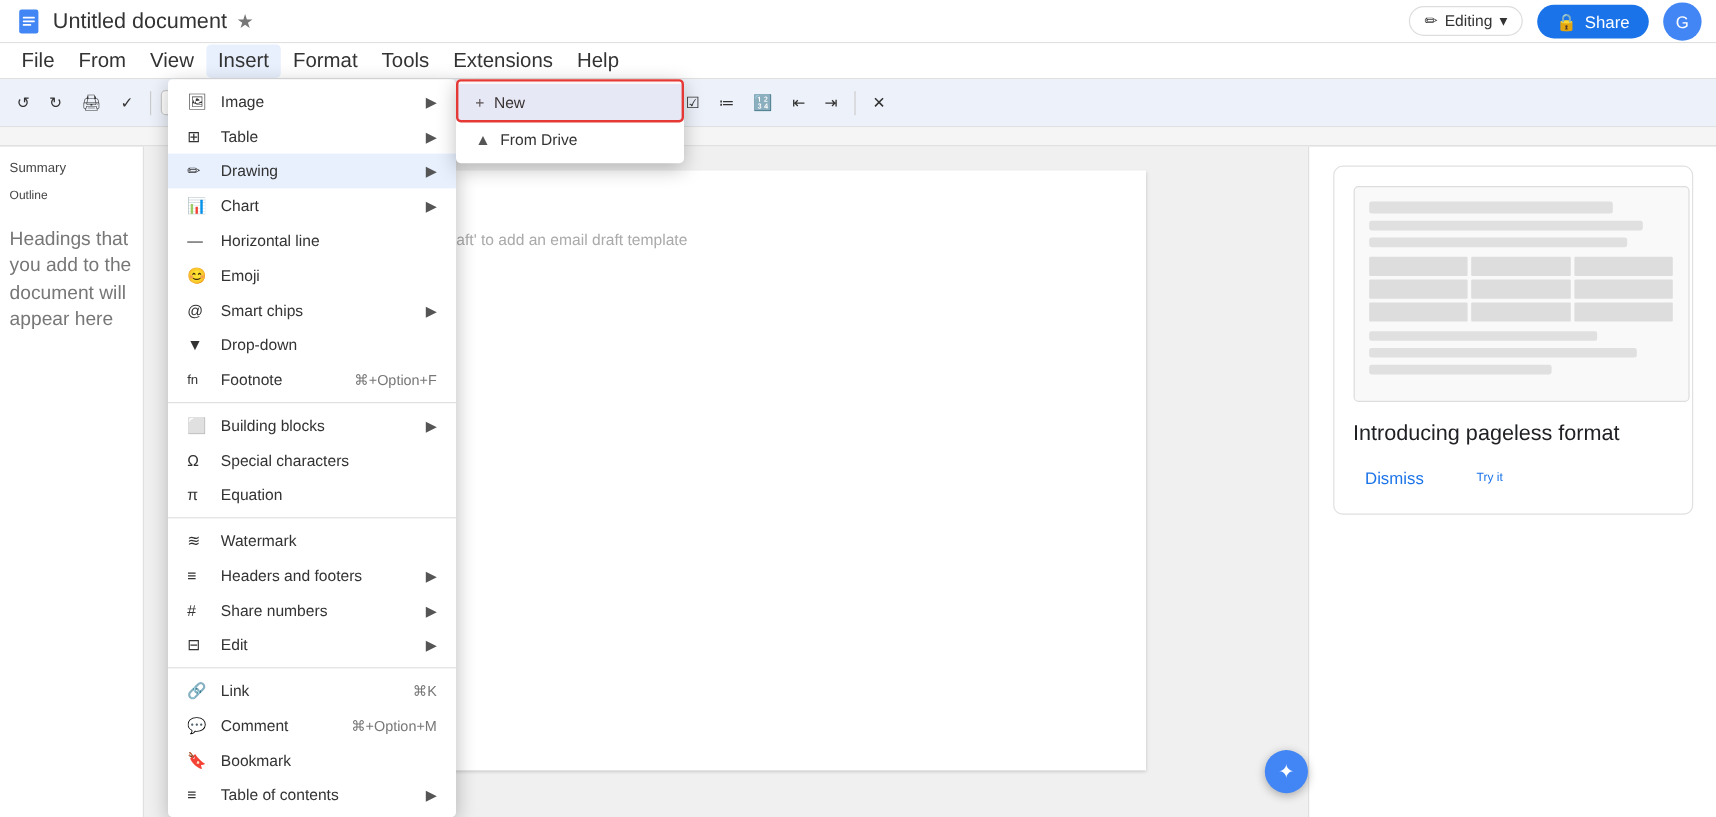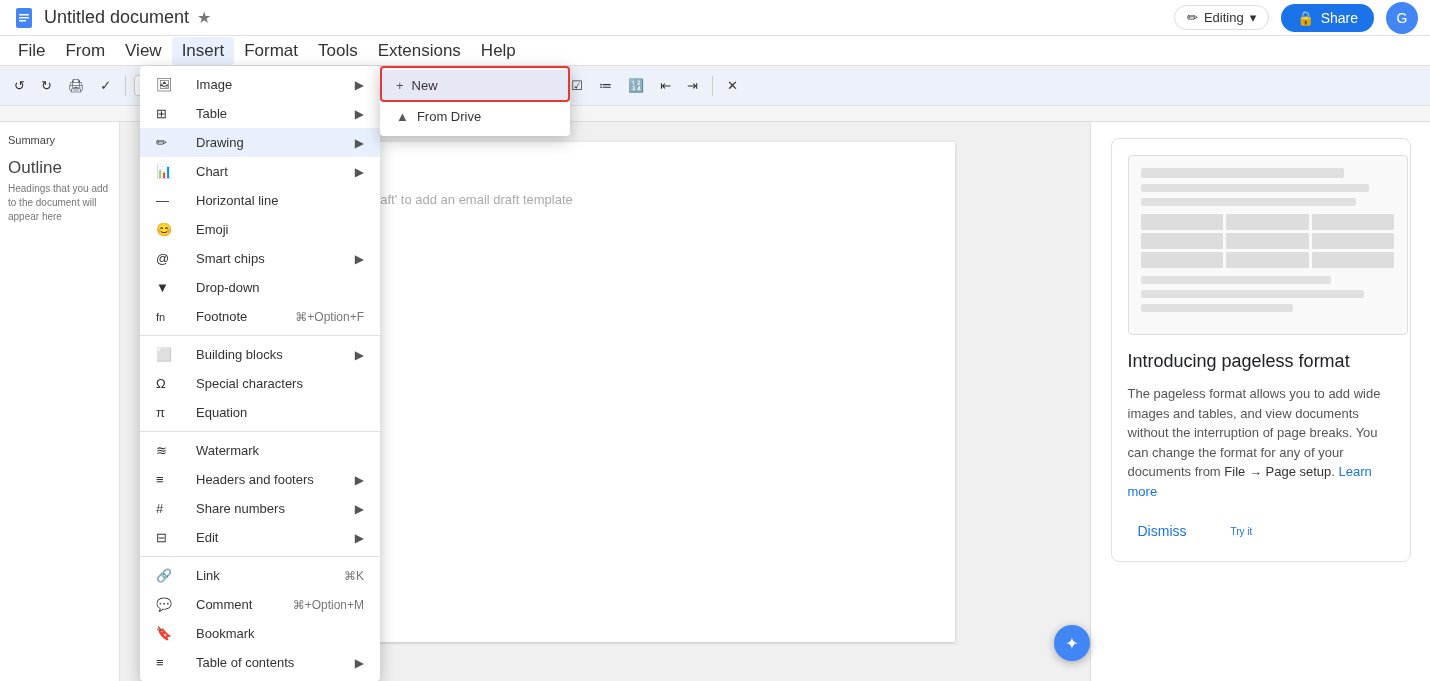--- a/index.html
+++ b/index.html
@@ -44,22 +44,22 @@
 
     
     .ruler { height: 16px; background: #f5f5f5; border-bottom: 1px solid #ddd; position: relative; }
 
     
     .main-area { display: flex; height: calc(681px - 36px - 30px - 40px - 16px); }
 
     
     .sidebar { width: 120px; background: #fff; border-right: 1px solid #e0e0e0; padding: 12px 8px; }
     .sidebar-title { font-size: 11px; color: #444; margin-bottom: 8px; font-weight: 500; }
-    .outline-title { font-size: 17px; color: #444; margin-top: 12px; margin-bottom: 4px; font-weight: 500; }
-    .outline-text { font-size: 10px; color: #777; line-height: 1.4; }
+    .outline-title { font-size: 10px; color: #444; margin-top: 12px; margin-bottom: 20px; font-weight: 500; }
+    .outline-text { font-size: 16px; color: #777; line-height: 1.4; }
 
     
     .doc-area { flex: 1; background: #f0f0f0; overflow: auto; position: relative; padding: 20px; }
     .doc-page { width: 700px; min-height: 500px; background: #fff; margin: 0 auto; box-shadow: 0 1px 3px rgba(0,0,0,0.2); padding: 40px; position: relative; }
     .doc-placeholder { color: #aaa; font-size: 13px; }
 
     
     .right-panel { width: 340px; background: #fff; border-left: 1px solid #e0e0e0; padding: 16px; display: flex; flex-direction: column; align-items: center; }
     .panel-thumbnail { width: 280px; height: 180px; border: 1px solid #ddd; border-radius: 4px; background: #f9f9f9; margin-bottom: 16px; overflow: hidden; position: relative; }
     .thumbnail-lines { padding: 12px; }
@@ -82,21 +82,21 @@
       position: absolute; top: 66px; left: 140px;
       background: #fff; border-radius: 4px; box-shadow: 0 4px 16px rgba(0,0,0,0.25);
       width: 240px; z-index: 200; padding: 4px 0; pointer-events: all;
     }
     .menu-row {
       display: flex; align-items: center; padding: 7px 16px;
       font-size: 13px; color: #333; cursor: pointer; position: relative;
     }
     .menu-row.active-row { background: #e8f0fe; }
     .menu-row-icon { width: 20px; margin-right: 8px; font-size: 13px; display: flex; align-items: center; }
-    .menu-row-label { flex: 1; margin-left: 12px; }
+    .menu-row-label { flex: 1; }
     .menu-row-shortcut { color: #777; font-size: 12px; margin-left: auto; }
     .menu-row-arrow { color: #555; margin-left: auto; font-size: 12px; }
     .menu-divider { height: 1px; background: #e0e0e0; margin: 4px 0; }
 
     
     .drawing-submenu {
       position: absolute; top: 66px; left: 380px;
       background: #fff; border-radius: 4px; box-shadow: 0 4px 16px rgba(0,0,0,0.25);
       width: 190px; z-index: 300; padding: 4px 0; pointer-events: all;
     }
@@ -232,23 +232,20 @@
             <div class="thumb-cell"></div>
             <div class="thumb-cell"></div>
             <div class="thumb-cell"></div>
           </div>
           <div class="thumb-line" style="width:75%;margin-top:8px;"></div>
           <div class="thumb-line" style="width:88%;"></div>
           <div class="thumb-line" style="width:60%;"></div>
         </div>
       </div>
       <h2 class="panel-title">Introducing pageless format</h2>
-      <p class="panel-desc">
-        The pageless format allows you to add wide images and tables, and view documents without the interruption of page breaks. You can change the format for any of your documents from <strong>File → Page setup</strong>. <a href="#" style="color:#1a73e8;text-decoration:none;">Learn more</a>
-      </p>
       <div class="panel-actions">
         <button class="dismiss-btn">Dismiss</button>
         <button class="try-btn">Try it</button>
       </div>
     </div>
   </div>
 </div>
 
 <div class="insert-dropdown">
   <div class="menu-row">

